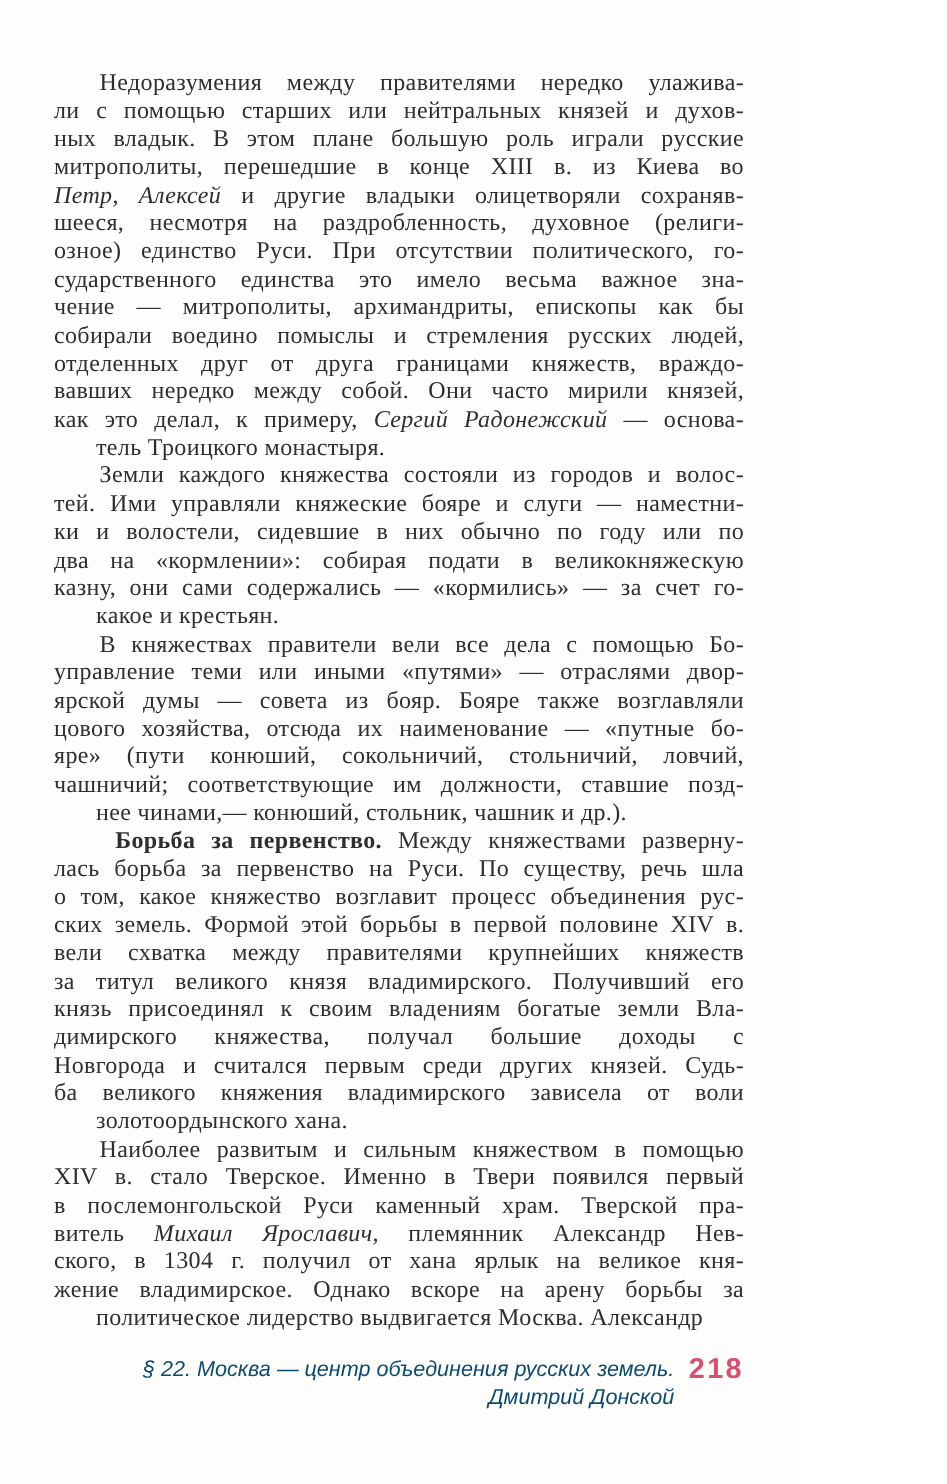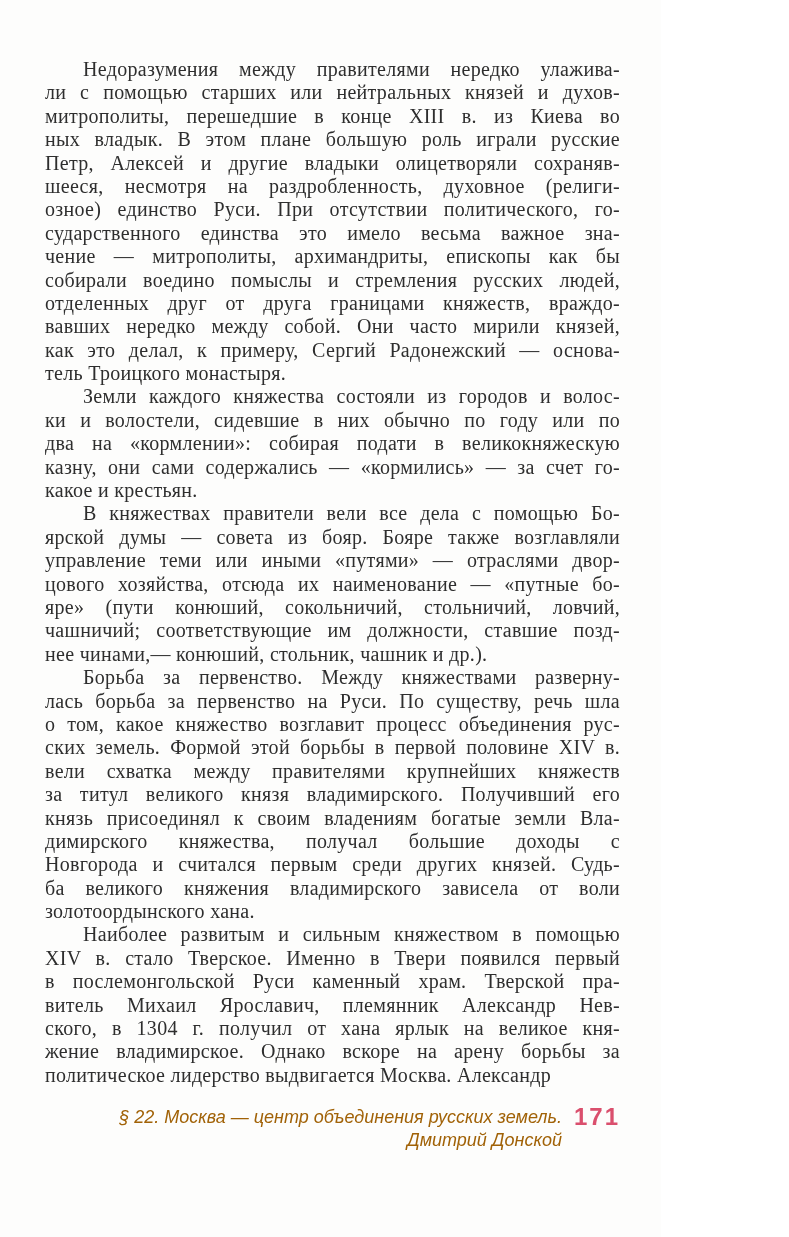--- a/index.html
+++ b/index.html
@@ -25,26 +25,27 @@
     font-size: 20px;
     line-height: 23.4px;
     height: 23.4px;
     letter-spacing: 0.3px;
     text-align: justify;
     text-align-last: justify;
     overflow: hidden;
   }
   .line.plast {
     text-align-last: left;
+    margin-left: 35px;
   }
   .line.pfirst {
     text-indent: 38px;
   }
-  .it { }
-  .bd { font-weight: normal; }
+  .it { font-style: italic; }
+  .bd { font-weight: bold; margin-left: 13px; }
   .footer {
     display: flex;
     justify-content: flex-end;
     align-items: flex-start;
     margin-top: 18px;
     font-family: "Liberation Sans", "DejaVu Sans", sans-serif;
   }
   .footer-text {
     text-align: right;
     font-style: italic;
@@ -63,40 +64,41 @@
   }
 </style>
 </head>
 <body>
 
 <div class="page" style="background: rgb(253, 253, 252); color: rgb(46, 46, 46);">
 
   <main class="body-text">
       <div class="line pfirst"><span>Недоразумения между правителями нередко улажива-</span></div>
       <div class="line"><span>ли с помощью старших или нейтральных князей и духов-</span></div>
+      <div class="line"><span>ных владык. В этом плане большую роль играли русские</span></div>
       <div class="line"><span>митрополиты, перешедшие в конце XIII в. из Киева во</span></div>
-      <div class="line"><span>ных владык. В этом плане большую роль играли русские</span></div>
       <div class="line"><span class="it">Петр, Алексей</span><span> и другие владыки олицетворяли сохраняв-</span></div>
       <div class="line"><span>шееся, несмотря на раздробленность, духовное (религи-</span></div>
       <div class="line"><span>озное) единство Руси. При отсутствии политического, го-</span></div>
       <div class="line"><span>сударственного единства это имело весьма важное зна-</span></div>
       <div class="line"><span>чение — митрополиты, архимандриты, епископы как бы</span></div>
       <div class="line"><span>собирали воедино помыслы и стремления русских людей,</span></div>
       <div class="line"><span>отделенных друг от друга границами княжеств, враждо-</span></div>
       <div class="line"><span>вавших нередко между собой. Они часто мирили князей,</span></div>
       <div class="line"><span>как это делал, к примеру, </span><span class="it">Сергий Радонежский</span><span> — основа-</span></div>
       <div class="line plast"><span>тель Троицкого монастыря.</span></div>
       <div class="line pfirst"><span>Земли каждого княжества состояли из городов и волос-</span></div>
+      <div class="line"><span>тей. Ими управляли княжеские бояре и слуги — наместни-</span></div>
       <div class="line"><span>ки и волостели, сидевшие в них обычно по году или по</span></div>
       <div class="line"><span>два на «кормлении»: собирая подати в великокняжескую</span></div>
       <div class="line"><span>казну, они сами содержались — «кормились» — за счет го-</span></div>
       <div class="line plast"><span>какое и крестьян.</span></div>
       <div class="line pfirst"><span>В княжествах правители вели все дела с помощью Бо-</span></div>
+      <div class="line"><span>управление теми или иными «путями» — отраслями двор-</span></div>
       <div class="line"><span>ярской думы — совета из бояр. Бояре также возглавляли</span></div>
-      <div class="line"><span>управление теми или иными «путями» — отраслями двор-</span></div>
       <div class="line"><span>цового хозяйства, отсюда их наименование — «путные бо-</span></div>
       <div class="line"><span>яре» (пути конюший, сокольничий, стольничий, ловчий,</span></div>
       <div class="line"><span>чашничий; соответствующие им должности, ставшие позд-</span></div>
       <div class="line plast"><span>нее чинами,— конюший, стольник, чашник и др.).</span></div>
       <div class="line pfirst"><span class="bd">Борьба за первенство.</span><span> Между княжествами разверну-</span></div>
       <div class="line"><span>лась борьба за первенство на Руси. По существу, речь шла</span></div>
       <div class="line"><span>о том, какое княжество возглавит процесс объединения рус-</span></div>
       <div class="line"><span>ских земель. Формой этой борьбы в первой половине XIV в.</span></div>
       <div class="line"><span>вели схватка между правителями крупнейших княжеств</span></div>
       <div class="line"><span>за титул великого князя владимирского. Получивший его</span></div>
@@ -108,23 +110,23 @@
       <div class="line pfirst"><span>Наиболее развитым и сильным княжеством в помощью</span></div>
       <div class="line"><span>XIV в. стало Тверское. Именно в Твери появился первый</span></div>
       <div class="line"><span>в послемонгольской Руси каменный храм. Тверской пра-</span></div>
       <div class="line"><span>витель </span><span class="it">Михаил Ярославич,</span><span> племянник Александр Нев-</span></div>
       <div class="line"><span>ского, в 1304 г. получил от хана ярлык на великое кня-</span></div>
       <div class="line"><span>жение владимирское. Однако вскоре на арену борьбы за</span></div>
       <div class="line plast"><span>политическое лидерство выдвигается Москва. Александр</span></div>
     </main>
 
   <footer class="footer">
-    <div class="footer-text" style="color: #a16207; text-align: right;">
+    <div class="footer-text" style="color: #0c4a6e; text-align: right;">
       <div class="footer-line1">
         <span>§ 22.</span>
         <span>Москва — центр объединения русских земель.</span>
       </div>
       <div class="footer-line2">Дмитрий Донской</div>
     </div>
-    <div class="page-num" style="color: rgb(218, 79, 109);">171</div>
+    <div class="page-num" style="color: rgb(218, 79, 109);">218</div>
   </footer>
 
 </div>
 
 </body></html>

